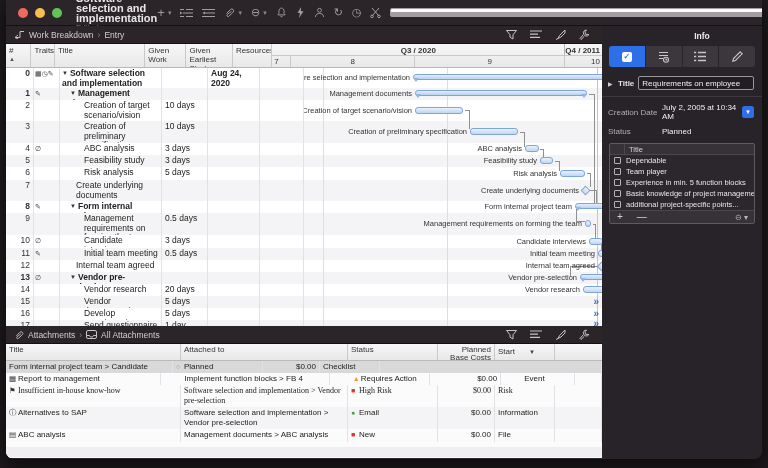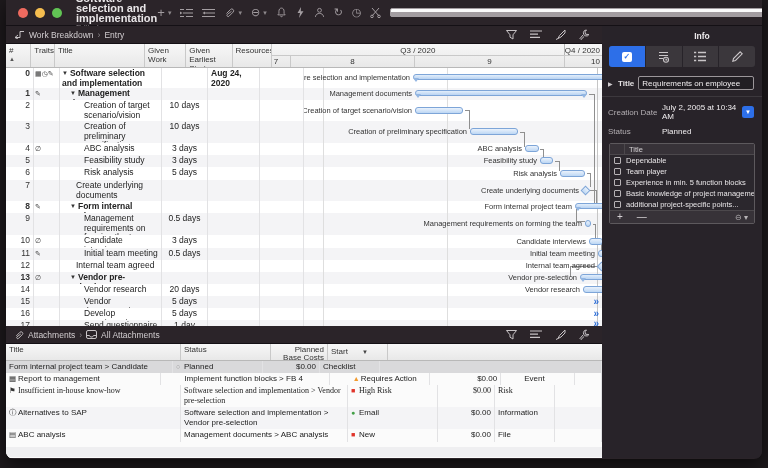--- a/index.html
+++ b/index.html
@@ -30,39 +30,39 @@
   .crumbbar svg { display:block; }
   .crumb-tools { display:flex; gap:13px; align-items:center; padding-right:4px; }
 
   
   .grid-header { height:24px; display:flex; background:linear-gradient(#f7f7f7,#e8e8e8); border-bottom:1px solid #b8b8b8; font-size:8px; color:#333; }
   .hc { border-right:1px solid #c9c9c9; padding:2px 3px; overflow:hidden; line-height:9px; }
   .hc.num { width:28px; } .hc.traits { width:26px; } .hc.title { width:102px; }
   .hc.work { width:46px; } .hc.start { width:52px; } .hc.res { width:44px; }
   .sort-tri { font-size:6px; color:#555; display:block; }
   .gantt-head { flex:1; display:flex; flex-direction:column; }
-  .q-row { height:12px; display:flex; border-bottom:1px solid #c9c9c9; }
+  .q-row { height:12px; display:flex; border-bottom:1px solid #c9c9c9;font-weight:bold; }
   .q3 { width:293px; text-align:center; border-right:1px solid #b5b5b5; padding-top:2px; }
   .q4 { flex:1; text-align:right; padding:2px 2px 0 0; white-space:nowrap; }
   .m-row { height:11px; display:flex; }
   .mc { border-right:1px solid #c9c9c9; padding-top:1px; }
   .mc.m7 { width:19px; padding-left:2px; }
   .mc.m8 { width:124px; text-align:center; }
   .mc.m9 { width:150px; text-align:center; }
   .mc.m10 { flex:1; text-align:right; padding-right:2px; border-right:none; }
 
   
   .rows { position:relative; height:258px; overflow:hidden; background:#fff; }
   .row { display:flex; width:100%; overflow:hidden; }
   .row.shade { background:#f4f4f6; }
   .cell { border-right:1px solid #e2e2e4; font-size:8.5px; color:#222; padding:1px 3px; line-height:9.5px; overflow:hidden; }
   .c-num { width:28px; text-align:right; color:#333; }
   .c-traits { width:26px; padding:1px 1px; font-size:7px; color:#444; letter-spacing:0; white-space:nowrap; }
   .c-title { width:102px; }
-  .c-work { width:46px; text-align:center; }
+  .c-work { width:46px; text-align:left; }
   .c-start { width:52px; }
   .c-res { width:44px; }
   .c-gantt { flex:1; position:relative; border-right:none; padding:0; }
   .bold { font-weight:bold; }
   .tri { font-size:6px; color:#333; margin-right:2px; vertical-align:1px; }
 
   .glayer { position:absolute; left:298px; top:0; width:298px; height:100%; pointer-events:none; }
   .vline { position:absolute; top:0; bottom:0; width:1px; background:#dedede; z-index:1; }
   .vline.strong { background:#c6c6c6; }
   .conn { position:absolute; z-index:2; }
@@ -225,21 +225,21 @@
       <div class="grid-header">
         <div class="hc num"><span>#</span><span class="sort-tri">▲</span></div>
         <div class="hc traits">Traits</div>
         <div class="hc title">Title</div>
         <div class="hc work">Given Work</div>
         <div class="hc start">Given Earliest Start</div>
         <div class="hc res">Resources</div>
         <div class="gantt-head">
           <div class="q-row">
             <div class="q3">Q3 / 2020</div>
-            <div class="q4">Q4 / 2020</div>
+            <div class="q4">Q4 / 2011</div>
           </div>
           <div class="m-row">
             <div class="mc m7">7</div>
             <div class="mc m8">8</div>
             <div class="mc m9">9</div>
             <div class="mc m10">10</div>
           </div>
         </div>
       </div>
 
@@ -503,20 +503,21 @@
               <path d="M1 9.5 L3 8.5" stroke="#c7c2c5"></path>
             </svg>
           <svg width="11" height="11" viewBox="0 0 11 11">
               <path d="M7.5 1 a3 3 0 1 0 2.4 4.6 L6.5 5.2 L6 2.8 Z M4 6 L1 9.5 L2 10.5 L5.2 7.4" fill="none" stroke="#c7c2c5" stroke-width="1"></path>
             </svg>
         </div>
       </div>
 
       <div class="attach-header">
         <div class="ac t">Title</div>
+        <div class="ac a">Attached to</div>
         <div class="ac s">Status</div>
         <div class="ac c"><span>Planned</span><br><span>Base Costs</span></div>
         <div class="ac y">
             <span>Start</span>
             <span class="sort-dd">▼</span>
           </div>
         <div class="ac f"></div>
       </div>
       <div class="attach-rows" id="attachRows">
           <div class="arow selected" style="height: 12px;">

